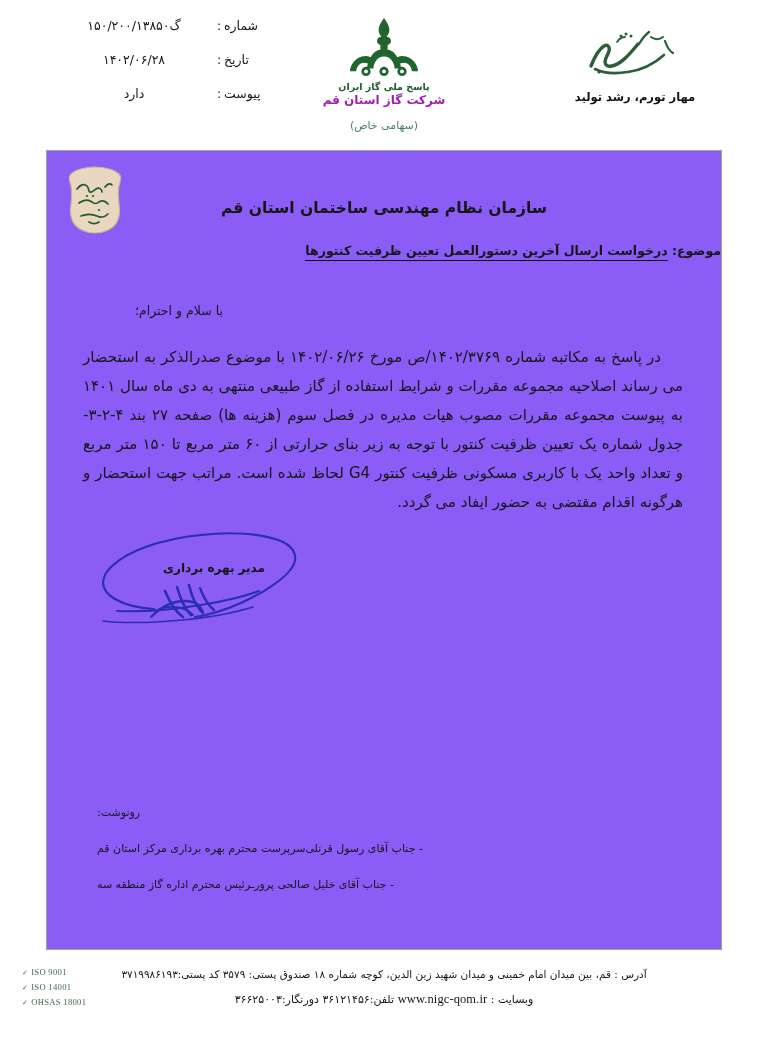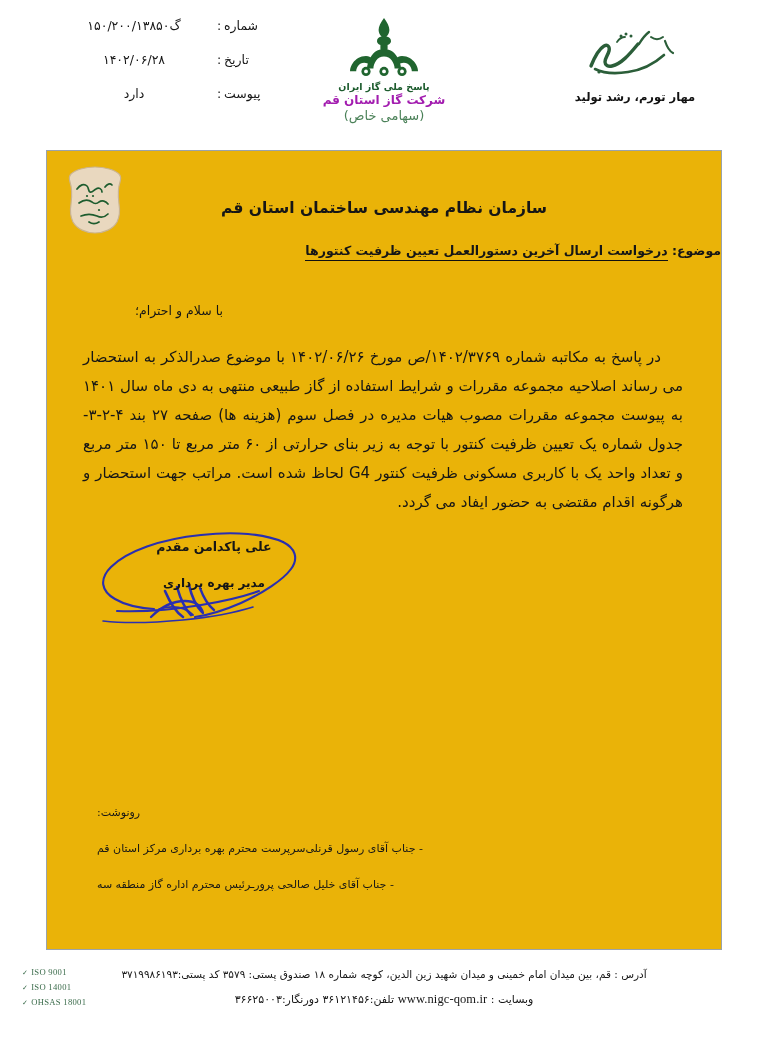--- a/index.html
+++ b/index.html
@@ -82,23 +82,23 @@
     letter-spacing: .2px;
   }
   .logo-l2 {
     font-size: 12px;
     color: #a21caf;
     font-weight: bold;
     margin-top: 1px;
     letter-spacing: .4px;
   }
   .logo-l3 {
-    font-size: 13px;
+    font-size: 11px;
     color: #2b6b3b;
-    margin-top: 1px;
+    margin-top: 12px;
     opacity: .85;
   }
 
   
   .bismillah-block {
     position: absolute;
     top: 20px;
     left: 520px;
     width: 230px;
     text-align: center;
@@ -114,21 +114,21 @@
 
   
   .frame {
     position: absolute;
     top: 150px;
     left: 46px;
     width: 676px;
     height: 800px;
     border: 1px solid #9aa3ab;
     box-sizing: border-box;
-    background: #eab308;
+    background: #8b5cf6;
   }
 
   
   .stamp {
     position: absolute;
     top: 14px;
     left: 18px;
     width: 60px;
     height: 70px;
   }
@@ -382,21 +382,20 @@
           <path d="M30 86c24 1 54-1 84-6 24-4 44-9 58-14" stroke-width="2.1"></path>
           <path d="M16 96c18 2 48 2 80-1 30-3 54-8 70-13" stroke-width="1.6"></path>
           <path d="M78 66c6 14 12 22 18 26" stroke-width="2.6"></path>
           <path d="M90 62c4 14 9 23 14 28" stroke-width="2.6"></path>
           <path d="M102 60c3 13 8 22 13 27" stroke-width="2.6"></path>
           <path d="M113 63c4 11 9 18 14 22" stroke-width="2.3"></path>
           <path d="M64 92c10-10 22-16 34-16 10 0 16 5 18 12" stroke-width="2.3"></path>
           <path d="M72 84c14-4 26-2 34 6" stroke-width="1.8"></path>
         </g>
       </svg>
-      <div class="sig-name">علی پاکدامن مقدم</div>
       <div class="sig-role">مدیر بهره برداری</div>
     </div>
 
     <div class="copies">
       <div class="copies-label">رونوشت:</div>
       <div class="copies-item">- جناب آقای رسول  قرنلی‌سرپرست محترم بهره برداری مرکز استان قم</div>
       <div class="copies-item">- جناب آقای خلیل صالحی پرورـرئیس محترم اداره گاز منطقه سه</div>
     </div>
   </div>
 

